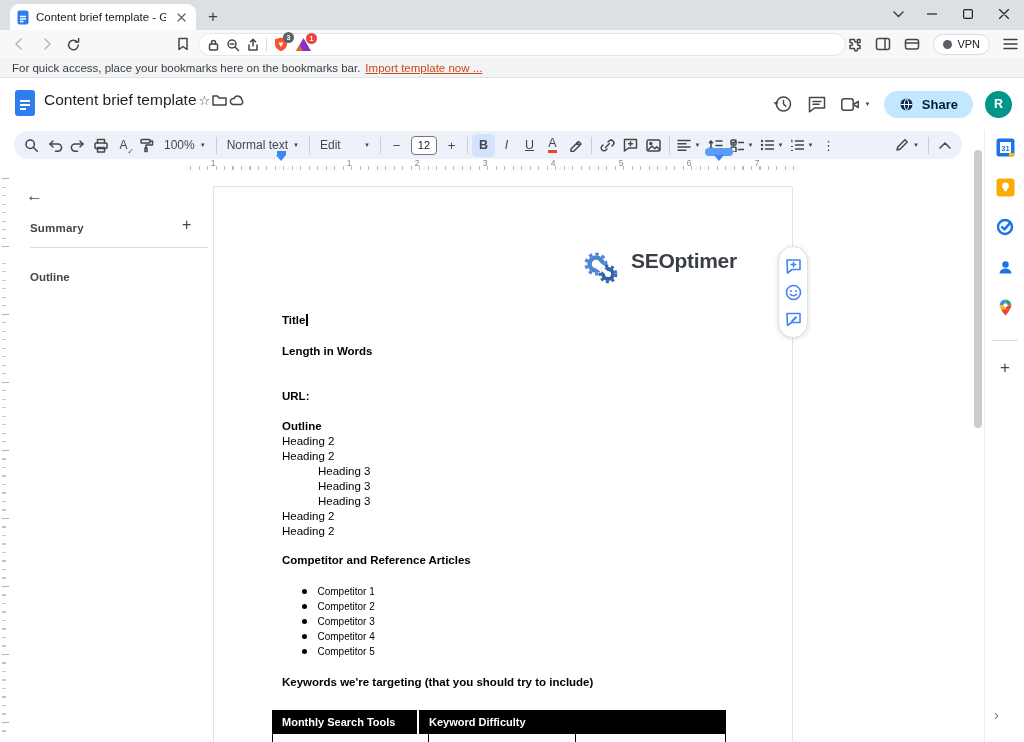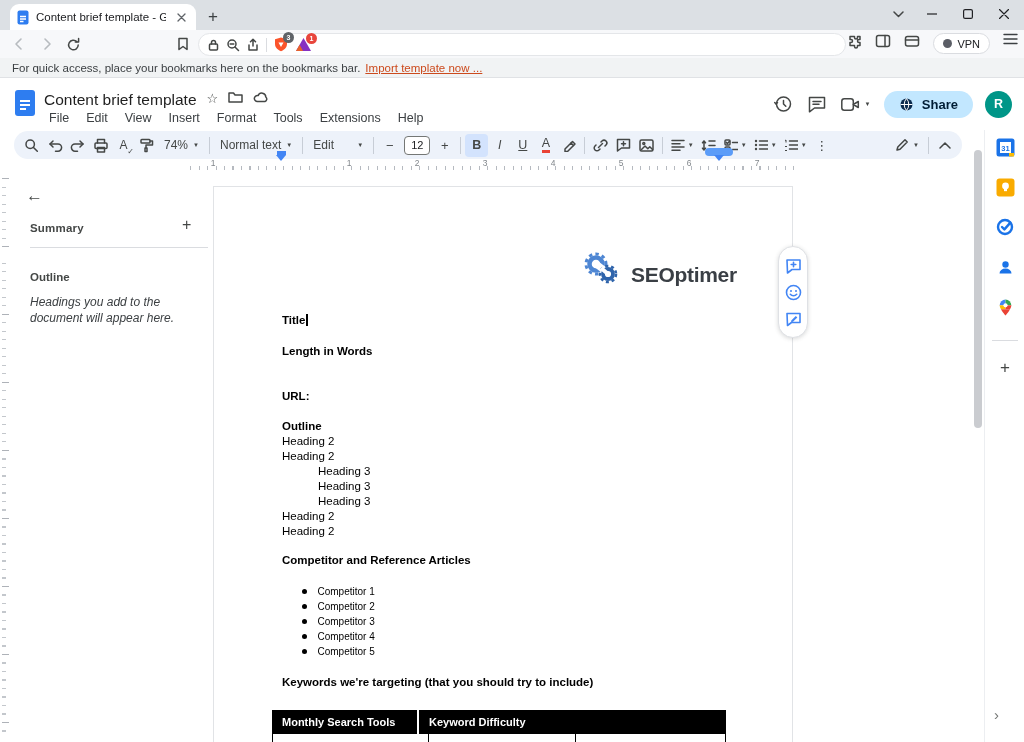--- a/index.html
+++ b/index.html
@@ -18,33 +18,33 @@
 .tabclose{width:16px;height:16px;border-radius:8px;display:flex;align-items:center;justify-content:center}
 #newtab{position:absolute;left:202px;top:6px;width:22px;height:22px;border-radius:11px;display:flex;align-items:center;justify-content:center;font-size:17px;color:#3c4043}
 .winbtn{position:absolute;top:2px;width:28px;height:24px;display:flex;align-items:center;justify-content:center}
 
 
 #navbar{position:absolute;left:0;top:30px;width:1024px;height:28px;background:#f7f8fa}
 .navico{position:absolute;top:3px;width:22px;height:22px;display:flex;align-items:center;justify-content:center}
 #urlfield{position:absolute;left:198px;top:3px;width:648px;height:23px;background:#fff;border:1px solid #e4e6e9;border-radius:12px;display:flex;align-items:center;padding:0 8px;gap:6px}
 #urltext{font-size:11.5px;color:#202124;white-space:nowrap;overflow:hidden;flex:1}
 .badge{position:absolute;top:-4px;right:-5px;min-width:11px;height:11px;border-radius:6px;color:#fff;font-size:7px;font-weight:bold;display:flex;align-items:center;justify-content:center;padding:0 2px}
-#rightcluster{position:absolute;right:6px;top:3px;height:22px;display:flex;align-items:flex-start;gap:13px}
+#rightcluster{position:absolute;right:6px;top:3px;height:22px;display:flex;align-items:center;gap:13px}
 #vpnpill{display:flex;align-items:center;gap:5px;border:1px solid #dadce0;border-radius:11px;height:21px;padding:0 9px;background:#fff}
 #vpnpill .dot{width:9px;height:9px;border-radius:5px;background:#5b5e66}
 #vpnpill .lbl{font-size:11px;color:#202124}
 
 
 #bookbar{position:absolute;left:0;top:58px;width:1024px;height:20px;background:#f1f3f4;border-bottom:1px solid #e0e2e5;display:flex;align-items:center;padding-left:12px;gap:5px;font-size:11.5px;color:#3c4043}
 #bookbar .lnk{color:#cc4a1d;text-decoration:underline}
 
 
 #dheader{position:absolute;left:0;top:78px;width:1024px;height:52px;background:#fff}
 #docslogo{position:absolute;left:14px;top:11px}
-#titlerow{position:absolute;left:44px;top:13px;display:flex;align-items:flex-start;gap:10px}
+#titlerow{position:absolute;left:44px;top:13px;display:flex;align-items:center;gap:2px}
 #doctitle{font-size:15.5px;color:#1f1f1f}
 .titleico{color:#444746;font-size:13px;display:flex;align-items:center}
 #menurow{position:absolute;left:42px;top:32px;display:flex;gap:3px}
 .menu{font-size:12.5px;color:#3c4043;padding:1px 7px;border-radius:4px}
 #hdricons{position:absolute;right:0;top:12px;display:flex;align-items:center}
 .hbtn{width:34px;height:28px;display:flex;align-items:center;justify-content:center}
 #sharebtn{display:flex;align-items:center;gap:8px;background:#c2e7ff;border-radius:14px;height:27px;padding:0 15px;margin:0 12px 0 6px}
 #sharebtn span{font-size:13px;color:#001d35;font-weight:bold}
 #avatar{width:27px;height:27px;border-radius:14px;background:#009688;color:#fff;font-size:12.5px;font-weight:bold;display:flex;align-items:center;justify-content:center;margin-right:12px}
 
@@ -72,21 +72,21 @@
 #outpanel{position:absolute;left:16px;top:178px;width:194px;height:560px}
 #backbtn{position:absolute;left:10px;top:8px;font-size:17px;color:#444746}
 #sumlbl{position:absolute;left:14px;top:44px;font-size:11.5px;color:#444746;font-weight:bold;letter-spacing:.2px}
 #sumadd{position:absolute;left:166px;top:38px;font-size:16px;color:#444746}
 #outdiv{position:absolute;left:14px;top:69px;width:178px;height:1px;background:#dadce0}
 #outlbl{position:absolute;left:14px;top:93px;font-size:11.5px;color:#444746;font-weight:bold}
 #outhint{position:absolute;left:14px;top:116px;width:172px;font-size:12px;font-style:italic;color:#3c4043;line-height:16px}
 
 
 #page{position:absolute;left:213px;top:186px;width:580px;height:700px;background:#fff;border:1px solid #e1e3e6}
-#pglogo{position:absolute;left:366px;top:62px;display:flex;align-items:flex-end;gap:7px}
+#pglogo{position:absolute;left:366px;top:62px;display:flex;align-items:flex-start;gap:7px}
 #pglogo .wordmark{font-size:21px;font-weight:bold;color:#3a3f45;letter-spacing:-.3px}
 .dl{position:absolute;left:68px;font-size:11.5px;line-height:14px;color:#000;white-space:nowrap}
 .dl.bold{font-weight:bold}
 .dl.ind{left:104px}
 #caret{display:inline-block;width:1.5px;height:12px;background:#000;vertical-align:-2px;margin-left:1px}
 .bul{position:absolute;left:88px;display:flex;align-items:center;height:15px}
 .bul .dot{width:4.5px;height:4.5px;border-radius:3px;background:#000;margin-right:11px}
 .bul .btx{font-size:10px;color:#000}
 #kwtable{position:absolute;left:58px;top:523px;width:454px}
 #kwhead{display:flex;height:24px;background:#000}
@@ -257,30 +257,20 @@
         <svg width="15" height="12">
             <path d="M1 2h4.5L7 4h7v7H1z" class="ic" stroke-width="1.2"></path>
           </svg>
       </span>
       <span class="titleico">
         <svg width="16" height="12">
             <path d="M4.5 10.5a3 3 0 1 1 .6-5.9A4 4 0 0 1 12.8 6a2.6 2.6 0 0 1-.8 4.5z" class="ic" stroke-width="1.2"></path>
           </svg>
       </span>
     </div>
-    <div id="menurow">
-      <span class="menu">File</span>
-      <span class="menu">Edit</span>
-      <span class="menu">View</span>
-      <span class="menu">Insert</span>
-      <span class="menu">Format</span>
-      <span class="menu">Tools</span>
-      <span class="menu">Extensions</span>
-      <span class="menu">Help</span>
-    </div>
     <div id="hdricons">
       <span class="hbtn">
         <svg width="20" height="20">
             <circle cx="10.5" cy="10" r="7" class="ic"></circle>
             <path d="M10.5 6.5V10l2.3 2.3" class="ic"></path>
             <path d="M3.5 8.5l-1.4 1.6L.7 8.5" class="ic" transform="translate(1,0)"></path>
           </svg>
       </span>
       <span class="hbtn">
         <svg width="18" height="17">
@@ -337,21 +327,21 @@
       <span style="position:absolute;right:1px;bottom:1px;font-size:8px;color:#444746">✓</span>
     </span>
     <span class="tbtn">
       <svg width="15" height="15">
           <rect x="2" y="1.5" width="9" height="3.5" rx="0.8" class="ic" stroke-width="1.3"></rect>
           <path d="M11 3h2.5v4H7v3" class="ic" stroke-width="1.3"></path>
           <rect x="6" y="10" width="2" height="3.5" class="ic" stroke-width="1.3"></rect>
         </svg>
     </span>
     <span class="tsel">
-      <span>74%</span>
+      <span>100%</span>
       <span class="dd">▼</span>
     </span>
     <span class="tsep"></span>
     <span class="tsel">
       <span>Normal text</span>
       <span class="dd">▼</span>
     </span>
     <span class="tsep"></span>
     <span class="tsel" style="width:62px;justify-content:space-between">
       <span>Edit</span>
@@ -471,21 +461,20 @@
   <div class="rtri" style="left:714px;top:155px"></div>
   <div id="vticks1"></div>
   <div id="vticks2"></div>
 
   <div id="outpanel">
     <span id="backbtn">←</span>
     <span id="sumlbl">Summary</span>
     <span id="sumadd">+</span>
     <div id="outdiv"></div>
     <span id="outlbl">Outline</span>
-    <div id="outhint">Headings you add to the document will appear here.</div>
   </div>
 
   <div id="page">
     <div id="pglogo">
       <svg width="44" height="38">
         <g fill="none">
           <circle cx="16" cy="15" r="10" stroke="#4e86d3" stroke-width="3" stroke-dasharray="3.4 3.2"></circle>
           <circle cx="16" cy="15" r="6.5" stroke="#4e86d3" stroke-width="4.5"></circle>
           <line x1="16" y1="15" x2="32" y2="27" stroke="#fff" stroke-width="7"></line>
           <circle cx="28" cy="25" r="8" stroke="#2f64ab" stroke-width="2.6" stroke-dasharray="3 2.8"></circle>

